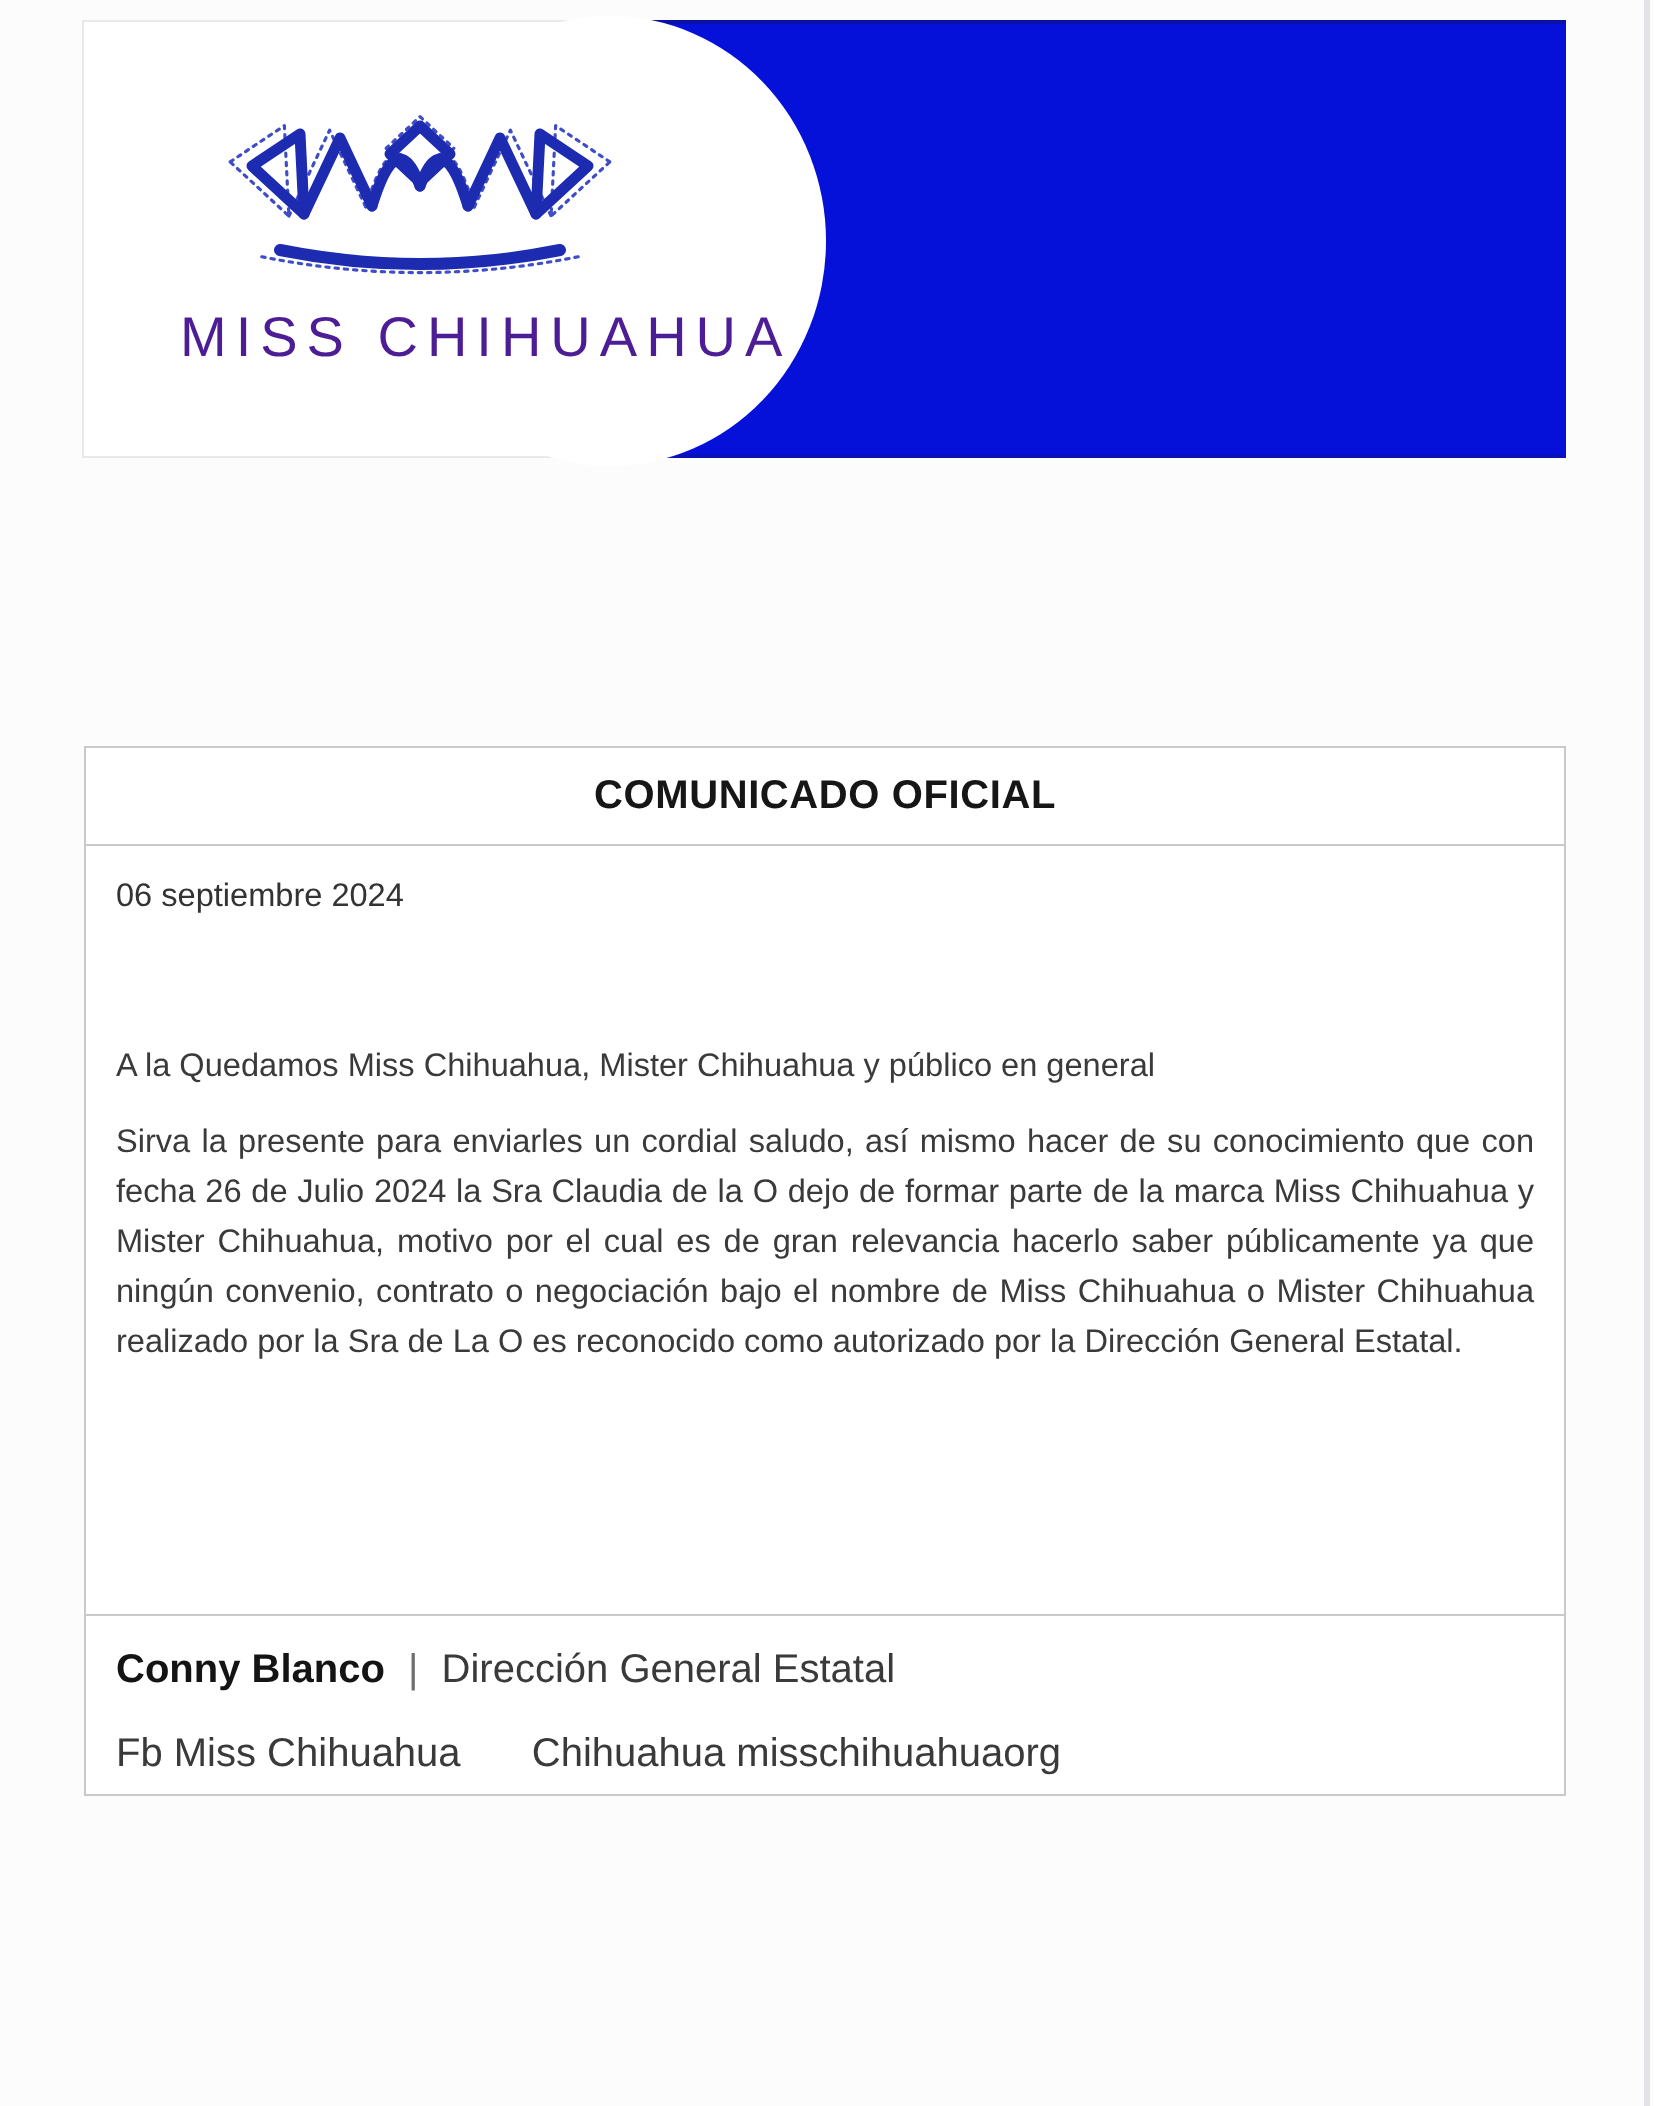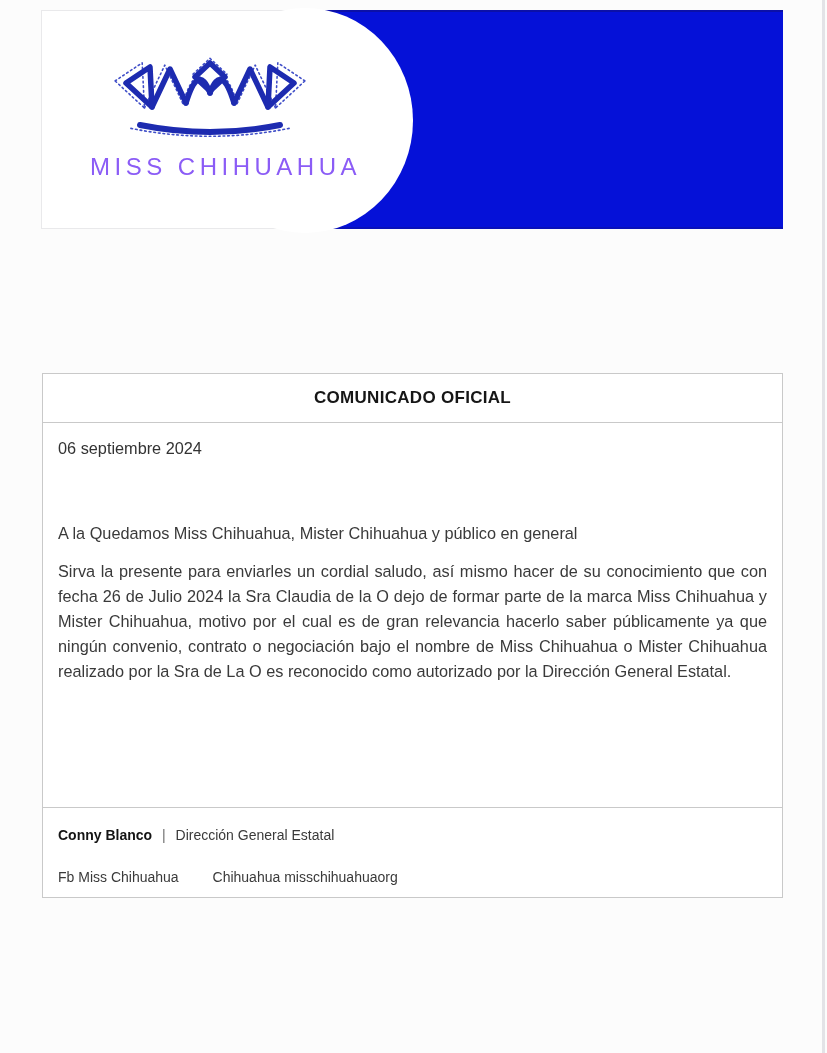--- a/index.html
+++ b/index.html
@@ -36,40 +36,40 @@
     background: #ffffff;
     border-radius: 50%;
   }
   .brand-logo {
     position: absolute; left: 48px; top: 42px; width: 240px;
     text-align: center;
   }
   .crown-svg { display: block; margin: 0 auto; }
   .brand-name {
     margin-top: 6px;
-    font-size: 24px;
+    font-size: 28px;
     letter-spacing: 4.5px;
-    color: #8b5cf6;
+    color: #4c1d95;
     white-space: nowrap;
   }
 
   
   .notice-card {
     position: absolute; left: 42px; top: 373px;
     width: 741px; height: 525px;
     background: #ffffff;
     border: 1px solid #c9c9c9;
   }
   .notice-title-row {
     height: 49px;
     border-bottom: 1px solid #c9c9c9;
     display: flex; align-items: center; justify-content: center;
   }
   .notice-title {
-    font-size: 17px; font-weight: bold; color: #161616;
+    font-size: 20px; font-weight: bold; color: #161616;
     letter-spacing: .3px;
   }
   .notice-main {
     height: 384px;
     padding: 14px 15px 0 15px;
     color: #3a3a3a;
     font-size: 16.3px;
   }
   .notice-date {
     line-height: 22px;
@@ -85,21 +85,21 @@
     text-align: justify;
   }
   .closing {
     margin-top: 20px;
     line-height: 25px;
   }
   .notice-footer {
     border-top: 1px solid #c9c9c9;
     height: 91px;
     padding: 16px 15px 0 15px;
-    font-size: 14px;
+    font-size: 20px;
     color: #3a3a3a;
   }
   .signature-line { line-height: 22px; }
   .sig-name { font-weight: bold; color: #141414; }
   .sig-sep { color: #6e6e6e; margin: 0 6px; }
   .social-line { margin-top: 20px; line-height: 22px; }
   .social-fb { margin-right: 30px; }
 </style>
 </head>
 <body>

